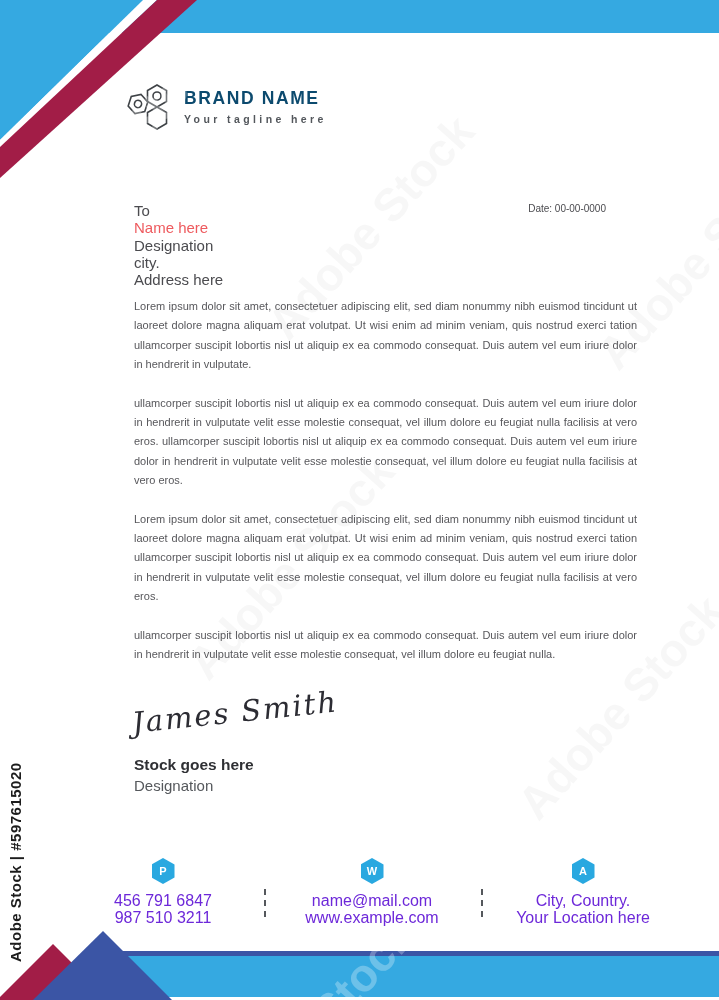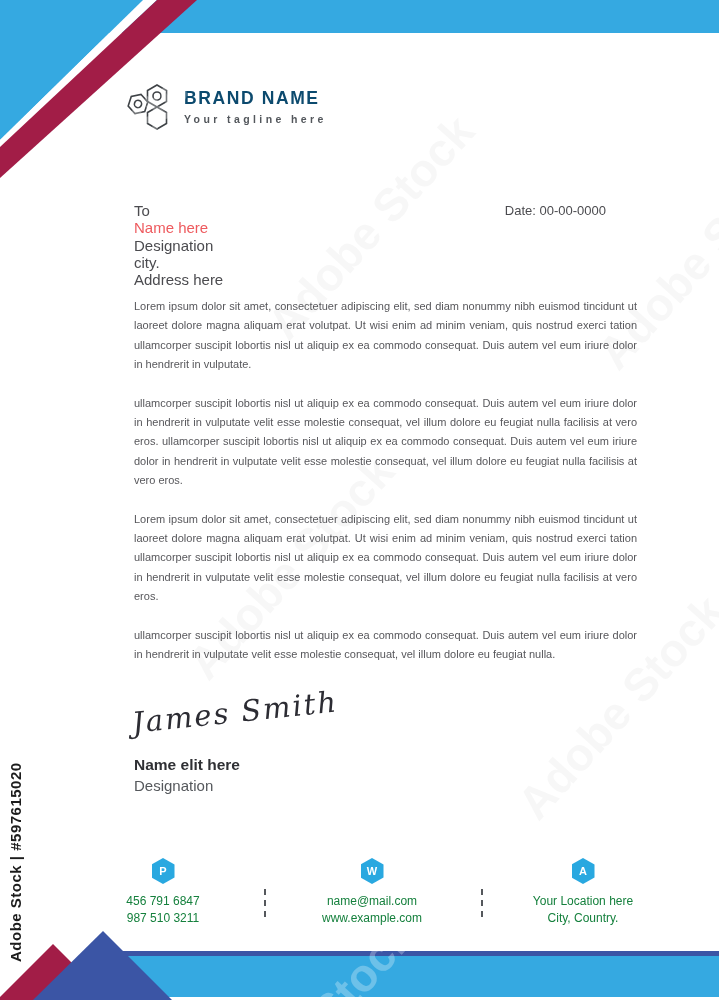--- a/index.html
+++ b/index.html
@@ -25,21 +25,21 @@
     color: #0c4a6e;
   }
   .brand-tagline {
     margin-top: 4px; font-size: 10.5px; letter-spacing: 3.4px; color: #53575c; font-weight: bold;
   }
 
   
   .meta-row { position: absolute; left: 134px; top: 202px; width: 503px; }
   .to-block { font-size: 15px; line-height: 17.3px; color: #4b4b4f; }
   .to-name { color: #ee5a5e; }
-  .date-line { position: absolute; right: 31px; top: 1px; font-size: 13px; color: #4b4b4f; }
+  .date-line { position: absolute; right: 31px; top: 1px; font-size: 10px; color: #4b4b4f; }
 
   
   .letter-body { position: absolute; left: 134px; top: 297px; width: 503px; }
   .letter-body p {
     font-size: 11px; line-height: 19.4px; color: #57575b;
     text-align: justify; margin-bottom: 19px;
   }
 
   
   .sig-block { position: absolute; left: 134px; top: 706px; }
@@ -55,21 +55,21 @@
   
   .footer-col { position: absolute; top: 858px; width: 210px; text-align: center;
     transform: translateX(-50%); }
   .footer-col .hex {
     width: 23px; height: 26px; margin: 0 auto 9px auto;
     background: #29a8e0;
     clip-path: polygon(50% 0, 100% 25%, 100% 75%, 50% 100%, 0 75%, 0 25%);
     display: flex; align-items: center; justify-content: center;
     color: #ffffff; font-size: 11px; font-weight: bold;
   }
-  .footer-line { font-size: 12px; line-height: 16.5px; color: #15803d; text-align: center; }
+  .footer-line { font-size: 16px; line-height: 16.5px; color: #6d28d9; text-align: center; }
   .footer-sep {
     position: absolute; top: 889px; height: 28px; width: 0;
     border-left: 2.5px dashed #55585c;
   }
 
   
   .wm-side {
     position: absolute; left: 7px; top: 962px;
     transform: rotate(-90deg); transform-origin: 0 0;
     font-size: 15px; font-weight: 600; color: #1c1c1c;
@@ -134,40 +134,40 @@
 
   <main class="letter-body">
     <p>Lorem ipsum dolor sit amet, consectetuer adipiscing elit, sed diam nonummy nibh euismod tincidunt ut laoreet dolore magna aliquam erat volutpat. Ut wisi enim ad minim veniam, quis nostrud exerci tation ullamcorper suscipit lobortis nisl ut aliquip ex ea commodo consequat. Duis autem vel eum iriure dolor in hendrerit in vulputate.</p>
     <p>ullamcorper suscipit lobortis nisl ut aliquip ex ea commodo consequat. Duis autem vel eum iriure dolor in hendrerit in vulputate velit esse molestie consequat, vel illum dolore eu feugiat nulla facilisis at vero eros. ullamcorper suscipit lobortis nisl ut aliquip ex ea commodo consequat. Duis autem vel eum iriure dolor in hendrerit in vulputate velit esse molestie consequat, vel illum dolore eu feugiat nulla facilisis at vero eros.</p>
     <p>Lorem ipsum dolor sit amet, consectetuer adipiscing elit, sed diam nonummy nibh euismod tincidunt ut laoreet dolore magna aliquam erat volutpat. Ut wisi enim ad minim veniam, quis nostrud exerci tation ullamcorper suscipit lobortis nisl ut aliquip ex ea commodo consequat. Duis autem vel eum iriure dolor in hendrerit in vulputate velit esse molestie consequat, vel illum dolore eu feugiat nulla facilisis at vero eros.</p>
     <p>ullamcorper suscipit lobortis nisl ut aliquip ex ea commodo consequat. Duis autem vel eum iriure dolor in hendrerit in vulputate velit esse molestie consequat, vel illum dolore eu feugiat nulla.</p>
   </main>
 
   <div class="sig-block">
     <span class="sig-script">James Smith</span>
-    <div class="sig-name">Name elit here</div>
+    <div class="sig-name">Stock goes here</div>
     <div class="sig-role">Designation</div>
   </div>
 
   <div class="footer-col" style="left:163px">
     <div class="hex">P</div>
     <div class="footer-line">456 791 6847</div>
     <div class="footer-line">987 510 3211</div>
   </div>
   <div class="footer-sep" style="left:264px"></div>
   <div class="footer-col" style="left:372px">
     <div class="hex">W</div>
     <div class="footer-line">name@mail.com</div>
     <div class="footer-line">www.example.com</div>
   </div>
   <div class="footer-sep" style="left:481px"></div>
   <div class="footer-col" style="left:583px">
     <div class="hex">A</div>
+    <div class="footer-line">City, Country.</div>
     <div class="footer-line">Your Location here</div>
-    <div class="footer-line">City, Country.</div>
   </div>
 
   <div class="wm-side">Adobe Stock | #597615020</div>
   <div class="wm-diag wm-light" style="left:-20px; top:120px;">Adobe Stock</div>
   <div class="wm-diag wm-gray" style="left:230px; top:200px;">Adobe Stock</div>
   <div class="wm-diag wm-gray" style="left:560px; top:230px;">Adobe Stock</div>
   <div class="wm-diag wm-gray" style="left:150px; top:540px;">Adobe Stock</div>
   <div class="wm-diag wm-gray" style="left:480px; top:680px;">Adobe Stock</div>
   <div class="wm-diag wm-light" style="left:170px; top:1005px;">Adobe Stock</div>
   <div class="wm-diag wm-light" style="left:630px; top:1010px;">Adobe Stock</div>

